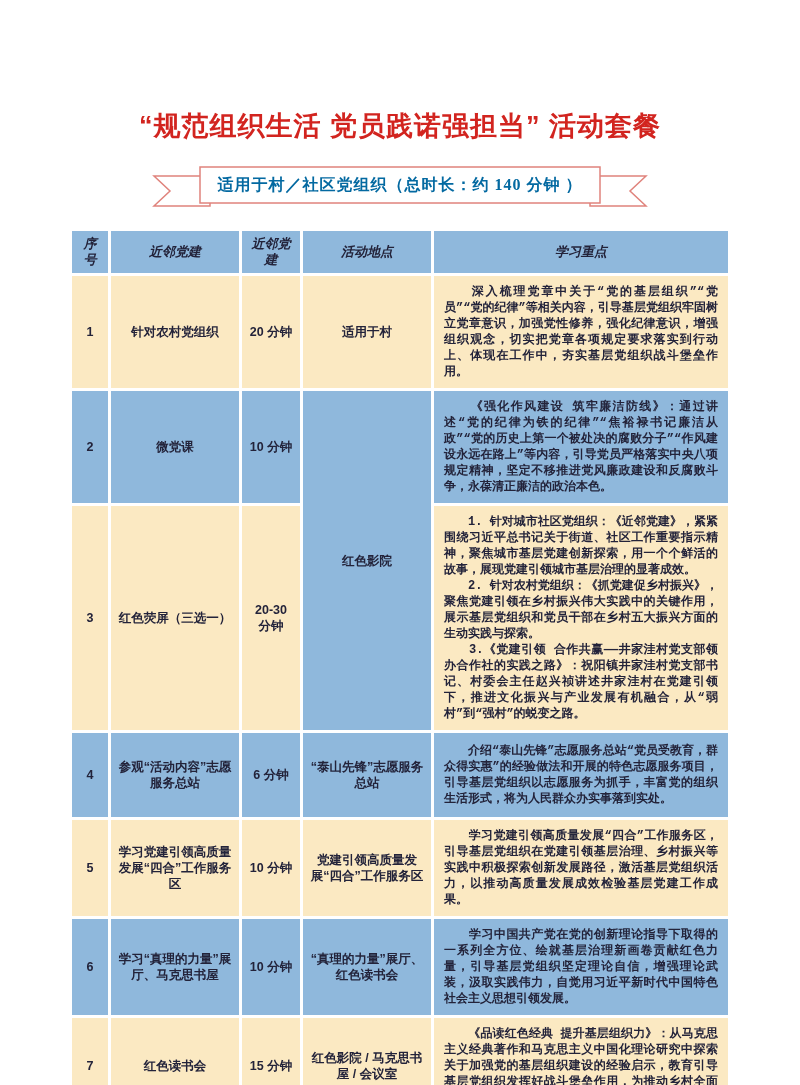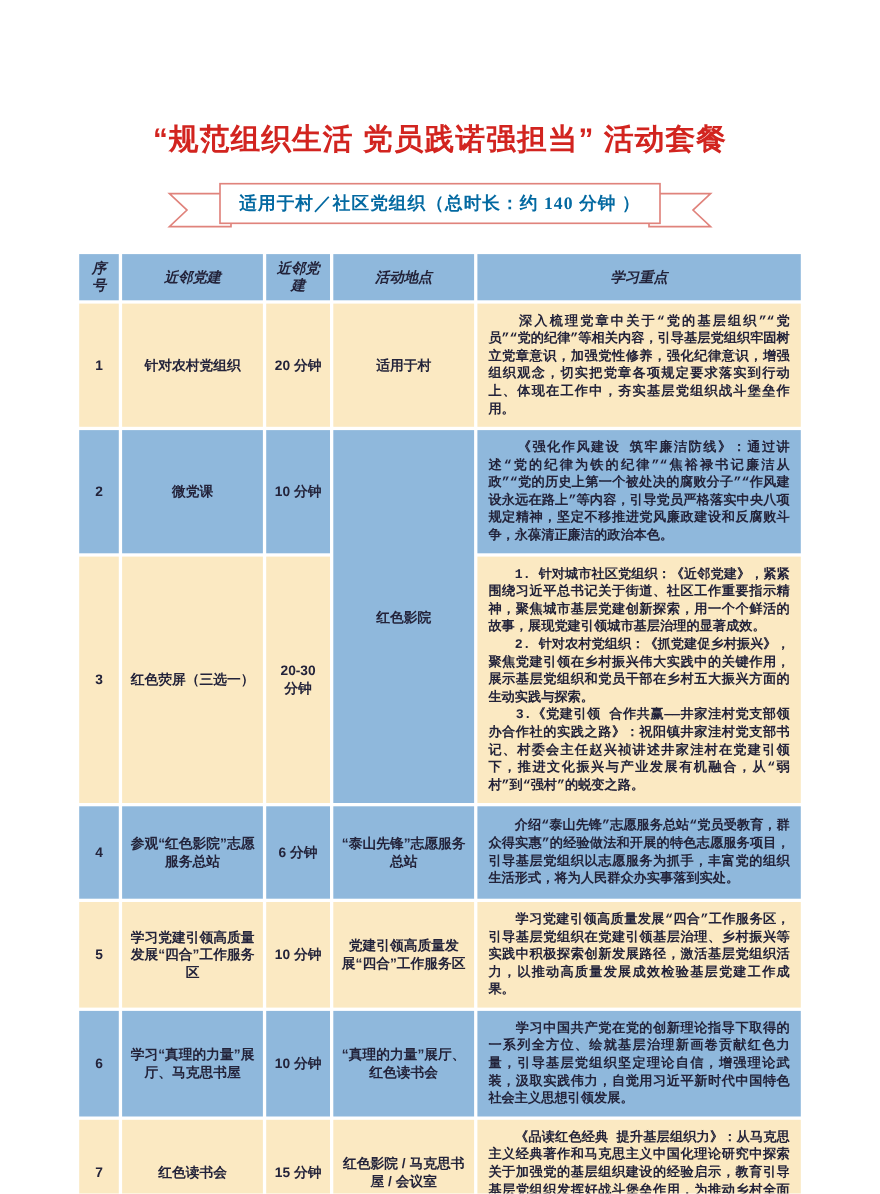--- a/index.html
+++ b/index.html
@@ -131,21 +131,21 @@
       <td class="cream center">3</td>
       <td class="cream center">红色荧屏（三选一）</td>
       <td class="cream center">20-30 分钟</td>
       <td class="cream focus">　　1. 针对城市社区党组织：《近邻党建》，紧紧围绕习近平总书记关于街道、社区工作重要指示精神，聚焦城市基层党建创新探索，用一个个鲜活的故事，展现党建引领城市基层治理的显著成效。
 　　2. 针对农村党组织：《抓党建促乡村振兴》，聚焦党建引领在乡村振兴伟大实践中的关键作用，展示基层党组织和党员干部在乡村五大振兴方面的生动实践与探索。
 　　3.《党建引领 合作共赢——井家洼村党支部领办合作社的实践之路》：祝阳镇井家洼村党支部书记、村委会主任赵兴祯讲述井家洼村在党建引领下，推进文化振兴与产业发展有机融合，从“弱村”到“强村”的蜕变之路。</td>
     </tr>
 
     <tr class="r4">
       <td class="blue center">4</td>
-      <td class="blue center">参观“红色影院”志愿服务总站</td>
+      <td class="blue center">参观“活动内容”志愿服务总站</td>
       <td class="blue center">6 分钟</td>
       <td class="blue center">“泰山先锋”志愿服务总站</td>
       <td class="blue focus">　　介绍“泰山先锋”志愿服务总站“党员受教育，群众得实惠”的经验做法和开展的特色志愿服务项目，引导基层党组织以志愿服务为抓手，丰富党的组织生活形式，将为人民群众办实事落到实处。</td>
     </tr>
 
     <tr class="r5">
       <td class="cream center">5</td>
       <td class="cream center">学习党建引领高质量发展“四合”工作服务区</td>
       <td class="cream center">10 分钟</td>
       <td class="cream center">党建引领高质量发展“四合”工作服务区</td>

